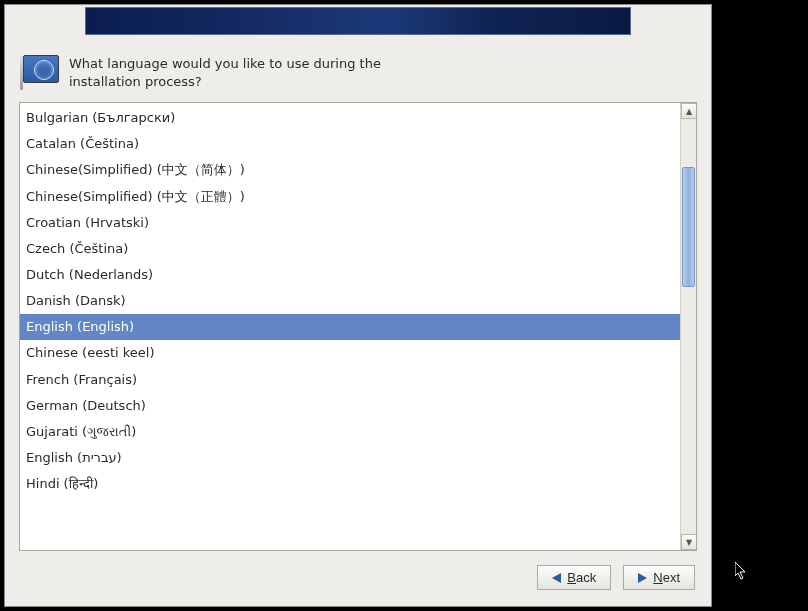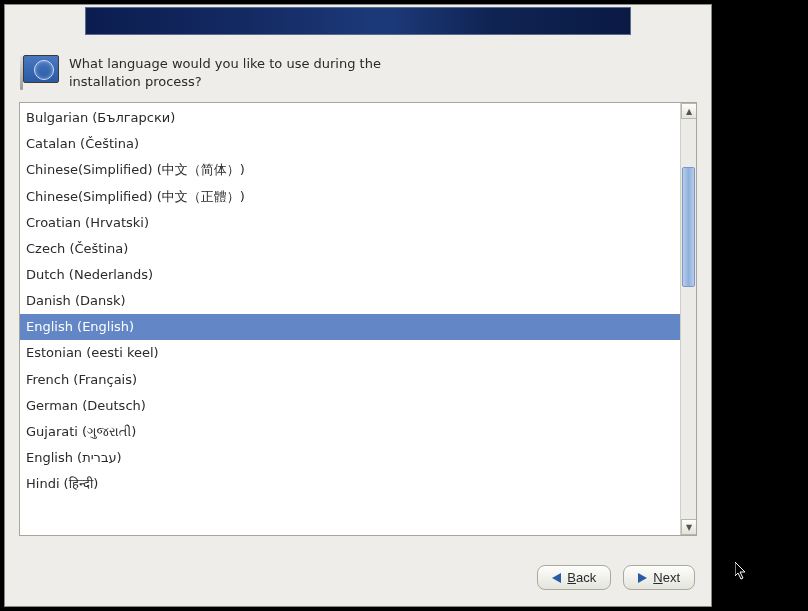--- a/index.html
+++ b/index.html
@@ -50,21 +50,21 @@
       left: -4px; top: 0; width: 3px; height: 34px;
       background: linear-gradient(#e0e0e0, #9a9a9a);
       border-radius: 1px;
     }
     .prompt-text {
       color: #2a2a2a; line-height: 1.35;
       max-width: 340px;
     }
     .list-frame {
       flex: 1;
-      margin: 0 14px 17px 14px;
+      margin: 0 14px 2px 14px;
       border: 1px solid #a6a69b;
       background: #fff;
       display: flex;
       overflow: hidden;
     }
     .list {
       flex: 1;
       overflow-y: hidden;
       padding: 2px 0;
     }
@@ -104,21 +104,21 @@
     }
     .footer {
       display: flex; justify-content: flex-end; gap: 12px;
       padding: 12px 16px 16px 16px;
     }
     .btn {
       display: inline-flex; align-items: center; gap: 6px;
       padding: 4px 14px;
       background: linear-gradient(#fdfdfb, #e5e5de);
       border: 1px solid #a9a99c;
-      border-radius: 8px;
+      border-radius: 0;
       color: #2a2a2a;
       font-size: 13px;
       cursor: pointer;
       box-shadow: inset 0 1px 0 #fff;
     }
     .btn .mn { text-decoration: underline; }
     .arrow-left, .arrow-right {
       display: inline-block; width: 0; height: 0;
     }
     .arrow-left {
@@ -153,21 +153,21 @@
     <div class="list" id="language-list">
         <div class="list-item">Bulgarian (Български)</div>
         <div class="list-item">Catalan (Čeština)</div>
         <div class="list-item">Chinese(Simplified) (中文（简体）)</div>
         <div class="list-item">Chinese(Simplified) (中文（正體）)</div>
         <div class="list-item">Croatian (Hrvatski)</div>
         <div class="list-item">Czech (Čeština)</div>
         <div class="list-item">Dutch (Nederlands)</div>
         <div class="list-item">Danish (Dansk)</div>
         <div class="list-item selected">English (English)</div>
-        <div class="list-item">Estonian (eesti keel)</div>
+        <div class="list-item">Chinese (eesti keel)</div>
         <div class="list-item">French (Français)</div>
         <div class="list-item">German (Deutsch)</div>
         <div class="list-item">Gujarati (ગુજરાતી)</div>
         <div class="list-item">English (עברית)</div>
         <div class="list-item">Hindi (हिन्दी)</div>
       </div>
     <div class="scrollbar">
       <div class="sb-btn sb-up">▲</div>
       <div class="sb-thumb"></div>
       <div class="sb-btn sb-down">▼</div>

